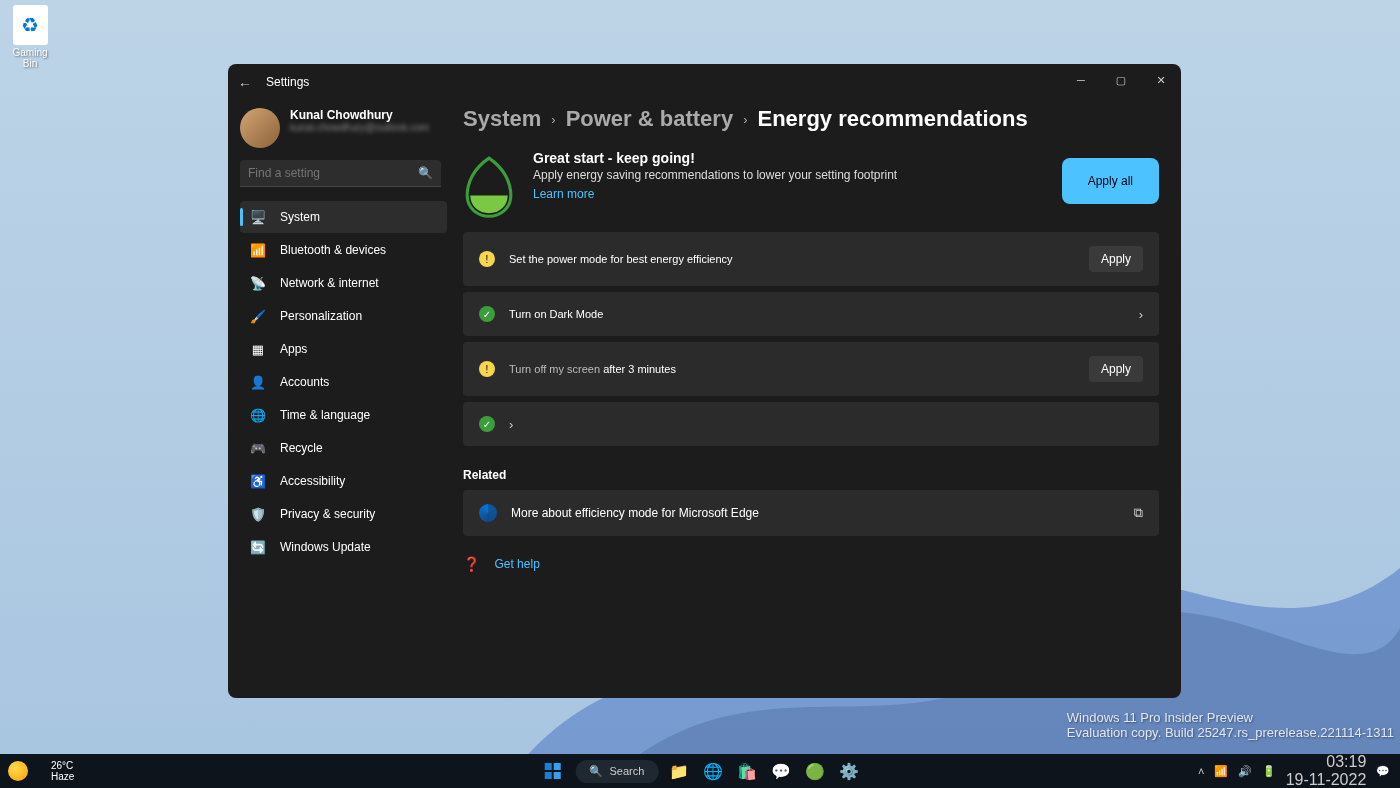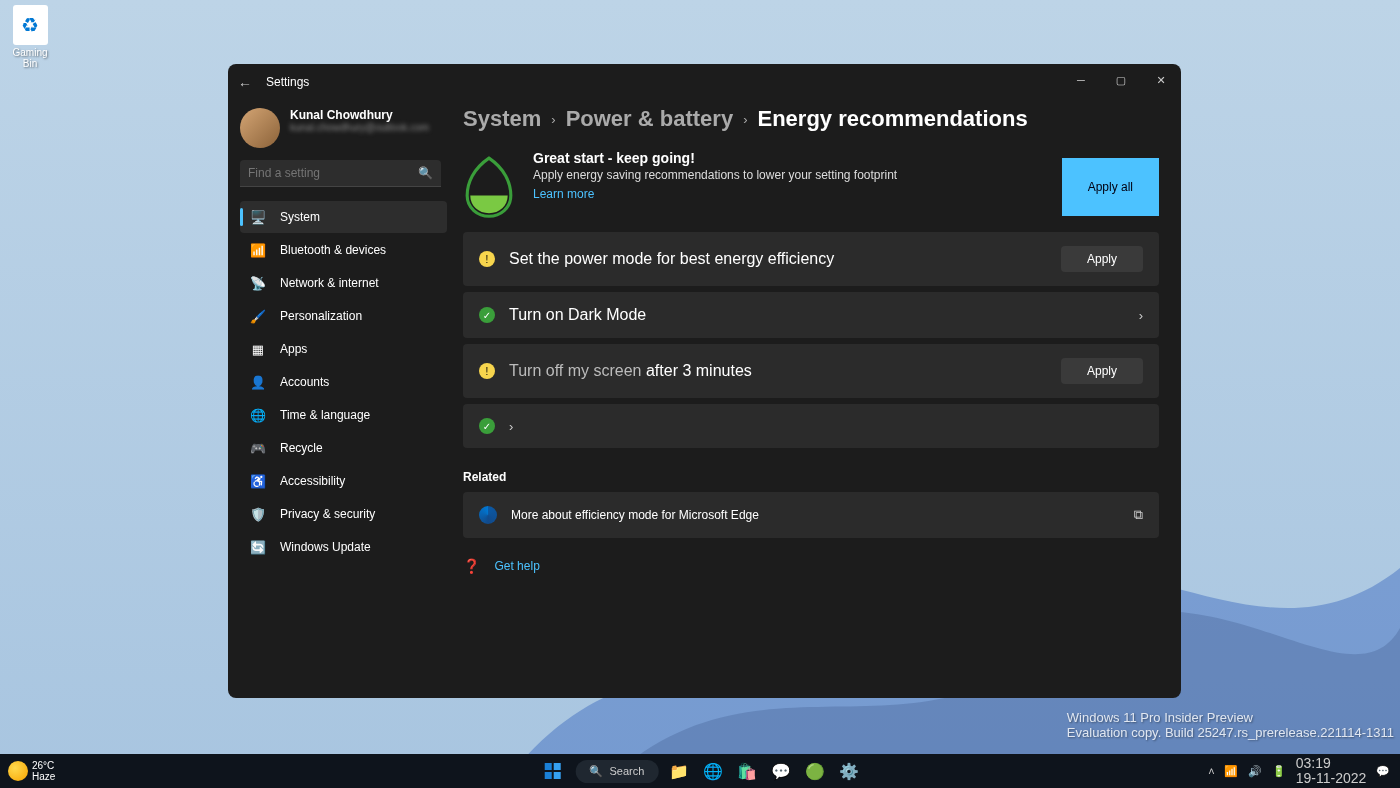--- a/index.html
+++ b/index.html
@@ -35,53 +35,53 @@
 .breadcrumb{display:flex;align-items:center;gap:10px;margin-bottom:18px}
 .breadcrumb .c{font-size:22px;font-weight:600;color:#aaa;cursor:pointer}
 .breadcrumb .sep{color:#aaa;font-size:13px}
 .breadcrumb .current{color:#fff;font-size:22px;font-weight:600}
 .hero{display:flex;align-items:flex-start;gap:18px;margin-bottom:16px}
 .leaf-icon{width:52px;height:60px;flex-shrink:0;margin-top:6px}
 .hero-text{flex:1}
 .hero-text h3{font-size:14px;font-weight:600;margin-bottom:2px}
 .hero-text p{font-size:12px;color:#ddd;margin-bottom:2px}
 .hero-text a{color:#4cc2ff;font-size:12px;text-decoration:none}
-.apply-all{background:#4cc2ff;color:#001;border:none;padding:22px 26px;border-radius:0;font-size:12px;cursor:pointer;margin-top:8px}
+.apply-all{background:#4cc2ff;color:#001;border:none;padding:16px 26px;border-radius:8px;font-size:12px;cursor:pointer;margin-top:8px}
 .recs{display:flex;flex-direction:column;gap:6px}
 .rec{display:flex;align-items:center;background:#2b2b2b;padding:14px 16px;border-radius:4px}
 .status-circle{width:16px;height:16px;border-radius:50%;margin-right:14px;flex-shrink:0;display:flex;align-items:center;justify-content:center;font-size:10px}
 .status-circle.warn{background:#f7d54d;color:#000}
 .status-circle.ok{background:#3a9e3a;color:#fff}
-.rec-text{flex:1;font-size:16px}
+.rec-text{flex:1;font-size:11px}
 .rec-text .muted{color:#bbb}
-.apply-btn{background:#3a3a3a;color:#fff;border:none;padding:6px 26px;border-radius:4px;font-size:12px;cursor:pointer}
+.apply-btn{background:#3a3a3a;color:#fff;border:none;padding:6px 12px;border-radius:4px;font-size:12px;cursor:pointer}
 .chev{color:#ccc;font-size:13px}
 .related-h{margin-top:22px;margin-bottom:8px;font-size:12px;font-weight:600}
 .related-item{display:flex;align-items:center;background:#2b2b2b;padding:14px 16px;border-radius:4px}
 .edge-icon{width:18px;height:18px;border-radius:50%;background:conic-gradient(#0c59a4,#114a8b,#0078d4);margin-right:14px}
 .related-item .txt{flex:1;font-size:12px}
 .external{color:#ccc;font-size:13px}
 .help{display:flex;align-items:center;gap:14px;margin-top:20px}
 .help-icon{color:#ccc;font-size:14px}
 .help a{color:#4cc2ff;font-size:12px;text-decoration:none}
 .taskbar{position:absolute;bottom:0;left:0;right:0;height:34px;background:#0e141c;display:flex;align-items:center;z-index:3}
-.weather{display:flex;align-items:center;gap:4px;margin-left:8px}
+.weather{display:flex;align-items:center;gap:23px;margin-left:8px}
 .weather-icon{width:20px;height:20px;border-radius:50%;background:radial-gradient(circle at 35% 35%,#ffd94d,#f7a400)}
 .weather-text{color:#fff;font-size:10px;line-height:1.1}
 .tb-center{position:absolute;left:50%;transform:translateX(-50%);display:flex;align-items:center;gap:8px}
 .start{width:30px;height:30px;display:grid;grid-template-columns:1fr 1fr;grid-template-rows:1fr 1fr;gap:2px;padding:7px}
 .start div{background:#0078d4}
 .start div:nth-child(1){background:#1a80d7}
 .start div:nth-child(2){background:#35a0f0}
 .start div:nth-child(3){background:#1a80d7}
 .start div:nth-child(4){background:#35a0f0}
 .search-pill{display:flex;align-items:center;gap:6px;background:#1f2730;padding:5px 14px;border-radius:16px;color:#ccc;font-size:11px}
 .tb-icon{width:26px;height:26px;border-radius:4px;display:flex;align-items:center;justify-content:center;font-size:16px}
 .tray{margin-left:auto;display:flex;align-items:center;gap:10px;margin-right:10px;color:#ccc;font-size:11px}
-.clock{line-height:1.1;font-size:14px}
+.clock{text-align:right;line-height:1.1;font-size:16px}
 .notif{color:#ccc}
 </style>
 </head>
 <body>
 
 <div class="desktop-icon">
   <div class="icon-box">
       <span class="recycle">♻</span>
     </div>
   <div class="label">Gaming Bin</div>

